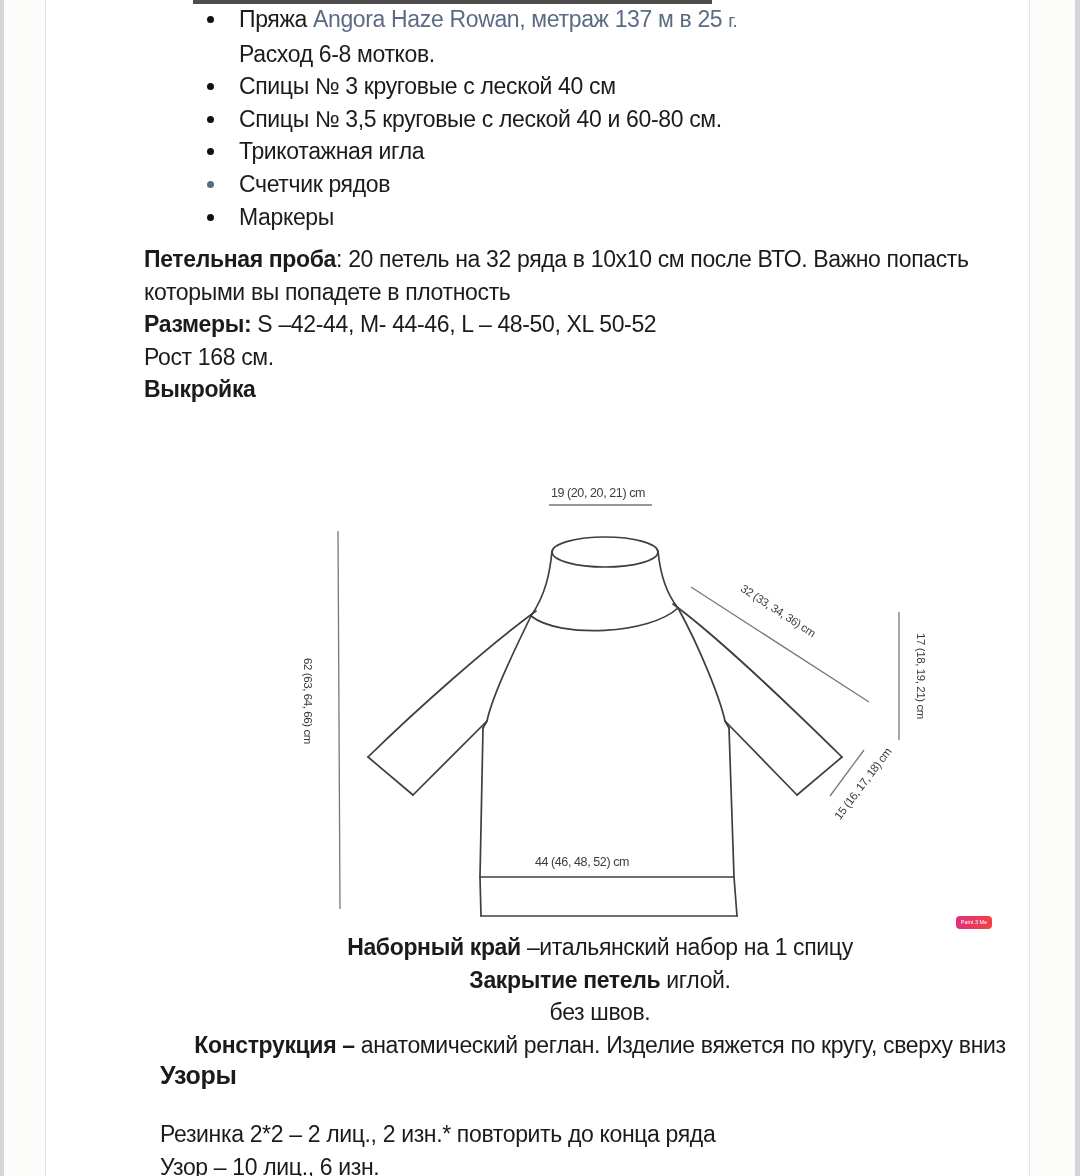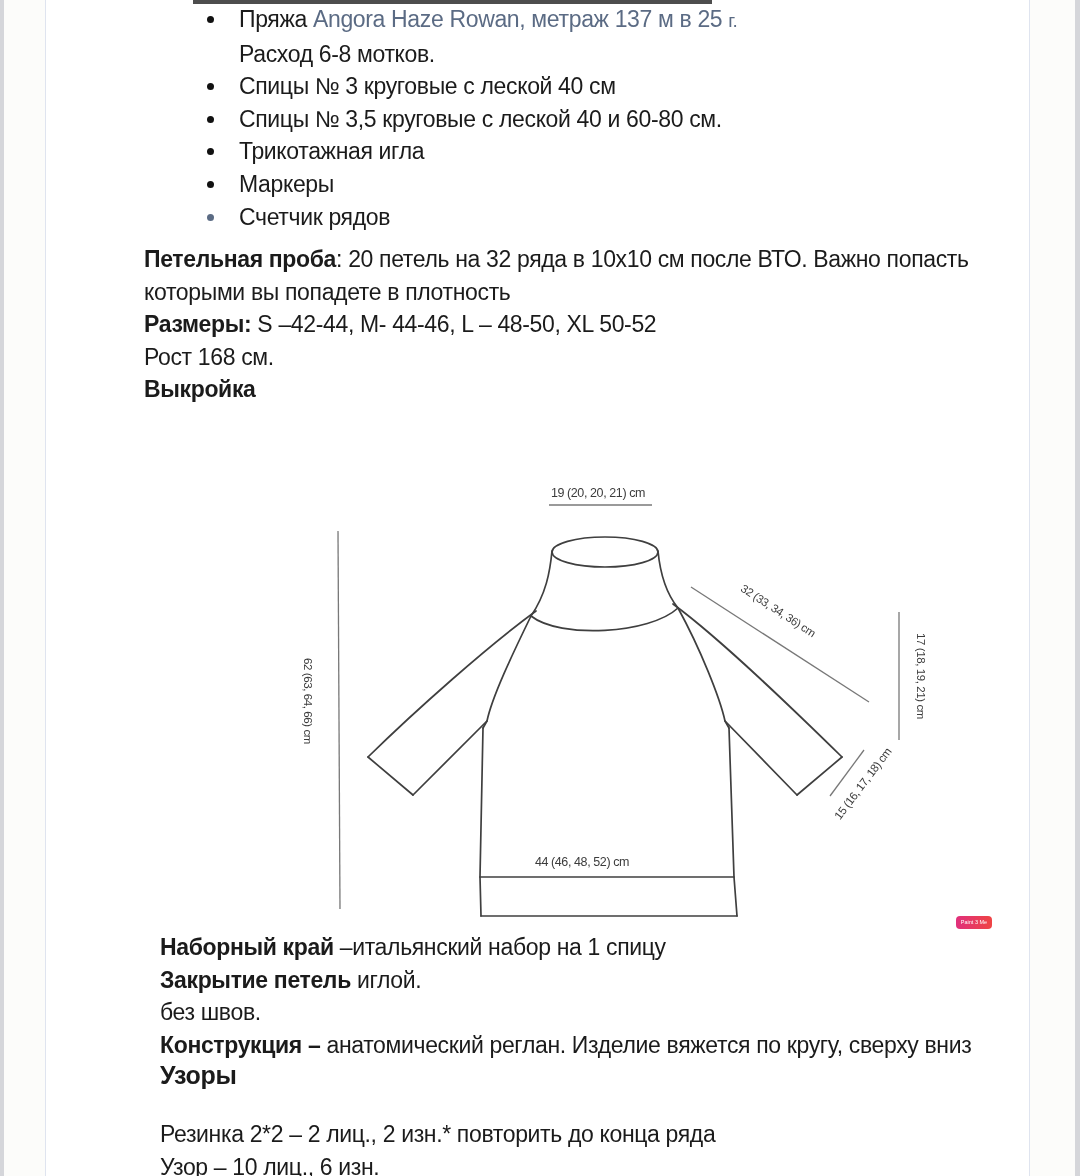--- a/index.html
+++ b/index.html
@@ -25,21 +25,21 @@
   .doc-text{font-size:23px;line-height:32.6px;letter-spacing:-0.35px;}
   b{font-weight:700;}
   .materials{position:absolute;left:206px;top:2px;margin:1px;padding:0;list-style:none;}
   .materials li{display:flex;align-items:flex-start;}
   .dot{flex:0 0 auto;width:7px;height:7px;border-radius:50%;background:#111;margin:13px 25px 0 0;}
   .dot.accent-dot{background:#5b6b84;}
   .accent{color:#5b6b84;}
   .small-unit{font-size:19px;}
   .gauge-block{position:absolute;left:144px;top:243px;width:880px;}
   .gauge-block p, .lower-block p, .last-block p{margin:0;}
-  .lower-block{position:absolute;left:160px;top:931px;width:880px;}
+  .lower-block{position:absolute;left:160px;top:931px;width:880px;text-align:center;}
   .patterns-heading{position:absolute;left:160px;top:1058px;margin:0;font-size:25px;line-height:34px;letter-spacing:-0.3px;font-weight:700;text-align:right;}
   .last-block{position:absolute;left:160px;top:1118px;width:880px;}
 
   
   .schematic{position:absolute;left:0;top:465px;}
   .garment{fill:none;stroke:#3f3f3f;stroke-width:1.7;stroke-linecap:round;stroke-linejoin:round;}
   .dim{fill:none;stroke:#787878;stroke-width:1.3;}
   .dim-label{fill:#3c3c3c;font-family:"Liberation Sans","DejaVu Sans",sans-serif;letter-spacing:-0.4px;}
   .lab13{font-size:12.5px;}
   .lab12{font-size:11.5px;}
@@ -78,26 +78,26 @@
     </li>
     <li>
       <span class="dot"></span>
       <div>Спицы № 3,5 круговые с леской 40 и 60-80 см.</div>
     </li>
     <li>
       <span class="dot"></span>
       <div>Трикотажная игла</div>
     </li>
     <li>
+      <span class="dot accent-dot"></span>
+      <div>Счетчик рядов</div>
+    </li>
+    <li>
       <span class="dot"></span>
       <div>Маркеры</div>
-    </li>
-    <li>
-      <span class="dot accent-dot"></span>
-      <div>Счетчик рядов</div>
     </li>
   </ul>
 
   <div class="gauge-block doc-text">
     <p><b>Петельная проба</b><span>: 20 петель на 32 ряда в 10x10 см после ВТО. Важно попасть</span></p>
     <p>которыми вы попадете в плотность</p>
     <p><b>Размеры:</b><span> S –42-44, M- 44-46, L – 48-50, XL 50-52</span></p>
     <p>Рост 168 см.</p>
     <p><b>Выкройка</b></p>
   </div>

